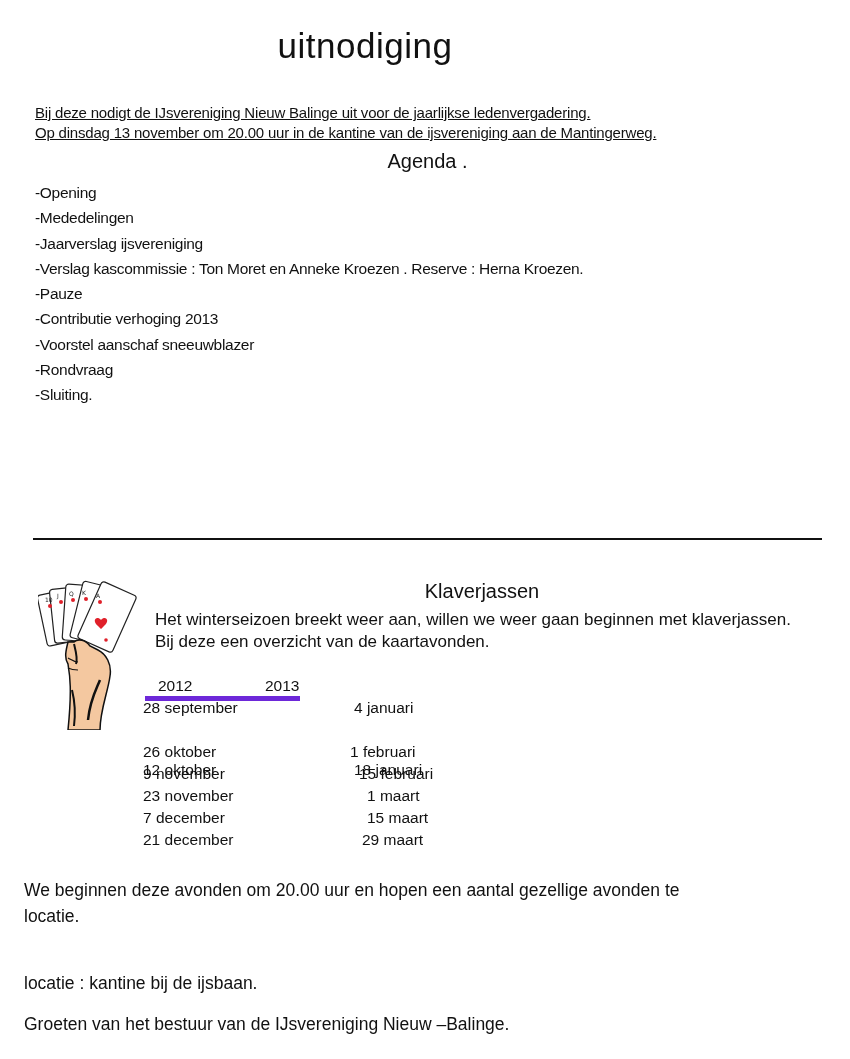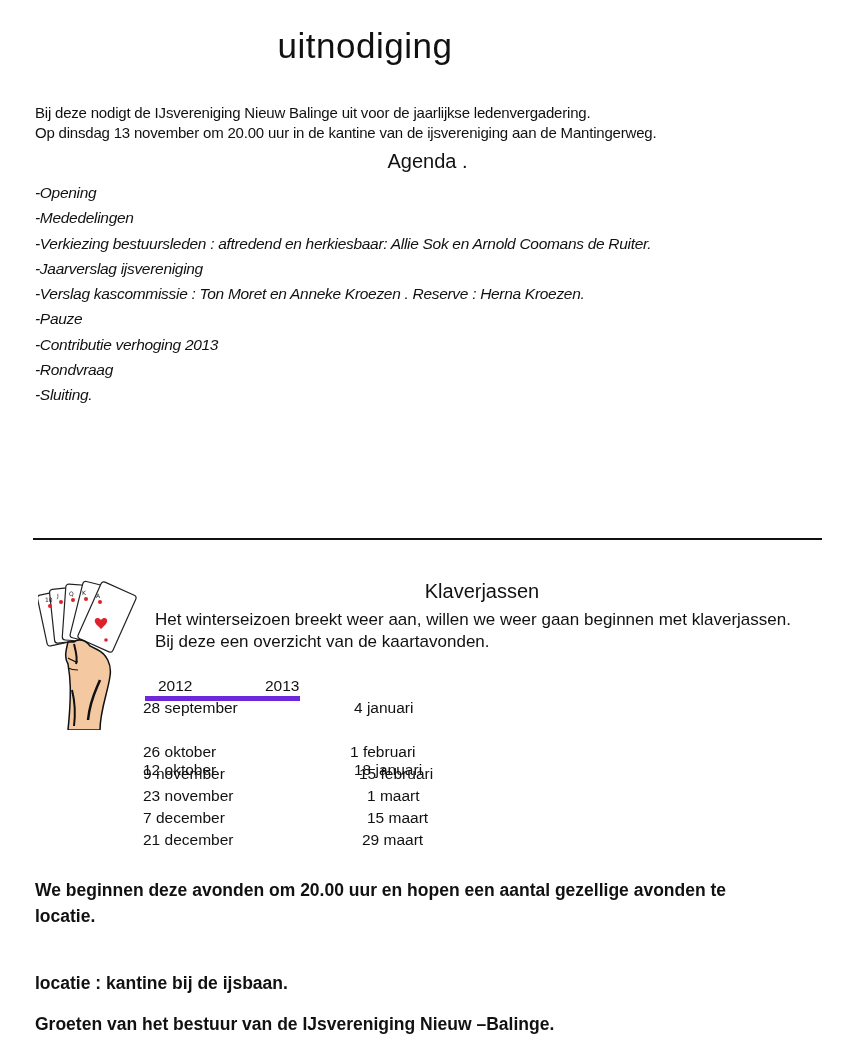--- a/index.html
+++ b/index.html
@@ -1,52 +1,52 @@
 <!DOCTYPE html>
 <html><head>
 <meta charset="utf-8">
 <style>
   html, body { margin: 0; padding: 0; background: #ffffff; }
   body { width: 850px; height: 1059px; position: relative; overflow: hidden;
          font-family: "Liberation Sans", sans-serif; color: #111; }
   .abs { position: absolute; white-space: nowrap; }
   .title { left: 0; width: 730px; top: 26px; text-align: center; font-size: 35px; letter-spacing: 0.5px; }
-  .intro { left: 35px; font-size: 15px; letter-spacing: -0.2px; }
+  .intro { left: 35px; font-size: 15px; letter-spacing: -0.2px; text-decoration: underline; }
   .agenda-title { left: 0; width: 855px; top: 150px; text-align: center; font-size: 20px; }
-  .agenda-list { left: 35px; top: 180px; margin: 0; padding: 0; list-style: none; font-style: italic; }
+  .agenda-list { left: 35px; top: 180px; margin: 0; padding: 0; list-style: none; }
   .agenda-list li { font-size: 15.5px; height: 25.3px; line-height: 25px; letter-spacing: -0.3px; }
   .divider { left: 33px; top: 538px; width: 789px; height: 2px; background: #111; }
   .kl-title { left: 0; width: 964px; top: 580px; text-align: center; font-size: 20px; }
   .kl-desc { left: 155px; font-size: 17px; }
   .cards { left: 38px; top: 580px; width: 100px; height: 150px; }
   .sched-head { left: 145px; top: 677px; width: 155px; height: 19px; border-bottom: 5px solid #6d28d9; font-size: 15.5px; }
   .sched-head span { position: absolute; top: 0; }
   .sched-row { left: 143px; font-size: 15.5px; height: 22px; width: 320px; }
   .sched-row .c1 { position: absolute; left: 0; }
   .sched-row .c2 { position: absolute; }
-  .closing { left: 35px; font-size: 17.5px; font-weight: bold; }
+  .closing { left: 24px; font-size: 17.5px; }
 </style>
 </head>
 <body>
 
 <div class="abs title">uitnodiging</div>
 
 <div class="abs intro" style="top:104px">Bij deze nodigt de IJsvereniging Nieuw Balinge uit voor de jaarlijkse ledenvergadering.</div>
 <div class="abs intro" style="top:124px">Op dinsdag 13 november om 20.00 uur in de kantine van de ijsvereniging aan de Mantingerweg.</div>
 
 <div class="abs agenda-title">Agenda .</div>
 
 <ul class="abs agenda-list">
   <li>-Opening</li>
   <li>-Mededelingen</li>
-  <li>-Verkiezing bestuursleden :  aftredend en herkiesbaar: Allie Sok en Arnold Coomans de Ruiter.</li>
   <li>-Jaarverslag ijsvereniging</li>
   <li>-Verslag kascommissie : Ton Moret en Anneke Kroezen . Reserve : Herna Kroezen.</li>
   <li>-Pauze</li>
   <li>-Contributie verhoging 2013</li>
+  <li>-Voorstel aanschaf sneeuwblazer</li>
   <li>-Rondvraag</li>
   <li>-Sluiting.</li>
 </ul>
 
 <div class="abs divider"></div>
 
 <div class="abs cards">
   <svg width="100" height="150" viewBox="0 0 100 150">
     <g stroke="#222" stroke-width="1.2" fill="#fff">
       <rect x="4" y="12" width="30" height="52" rx="3" transform="rotate(-12 19 38)"></rect>

